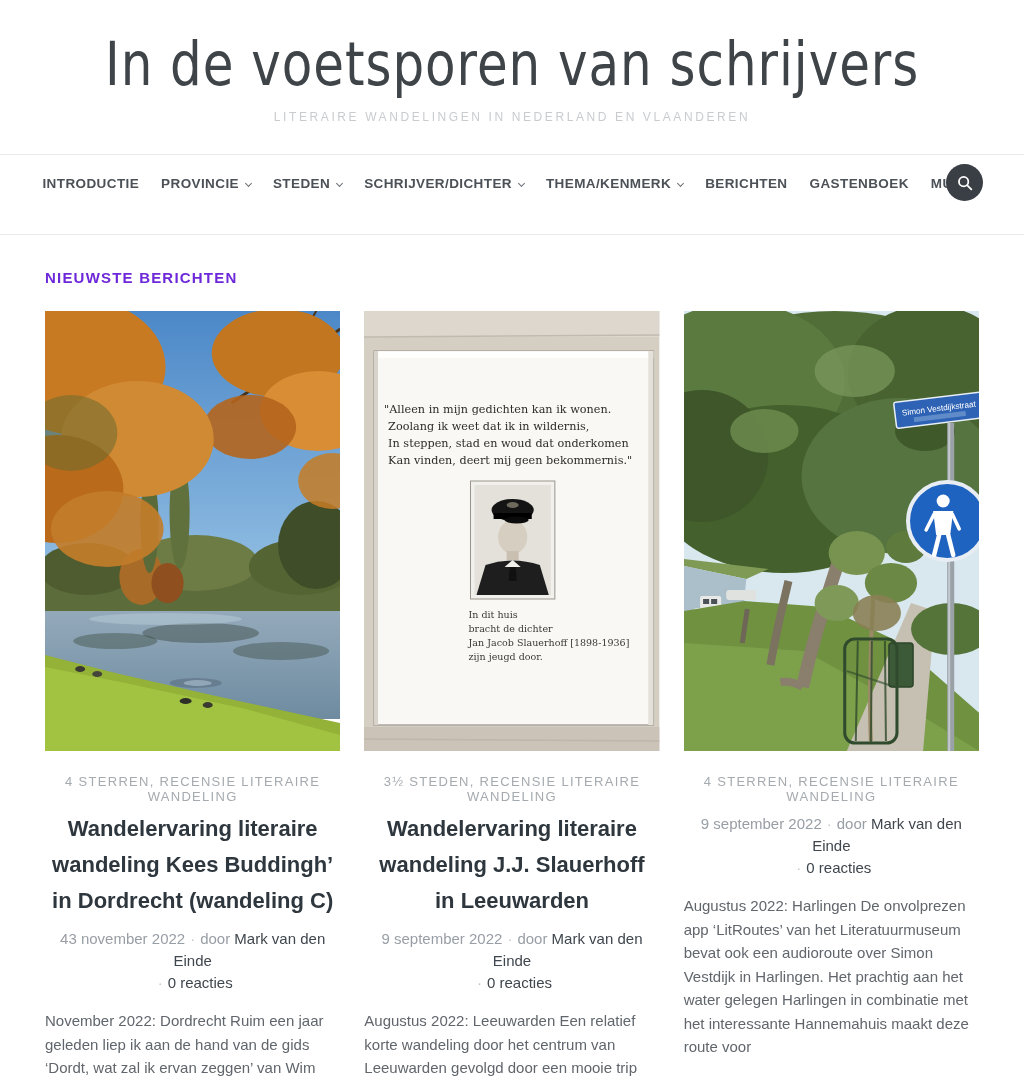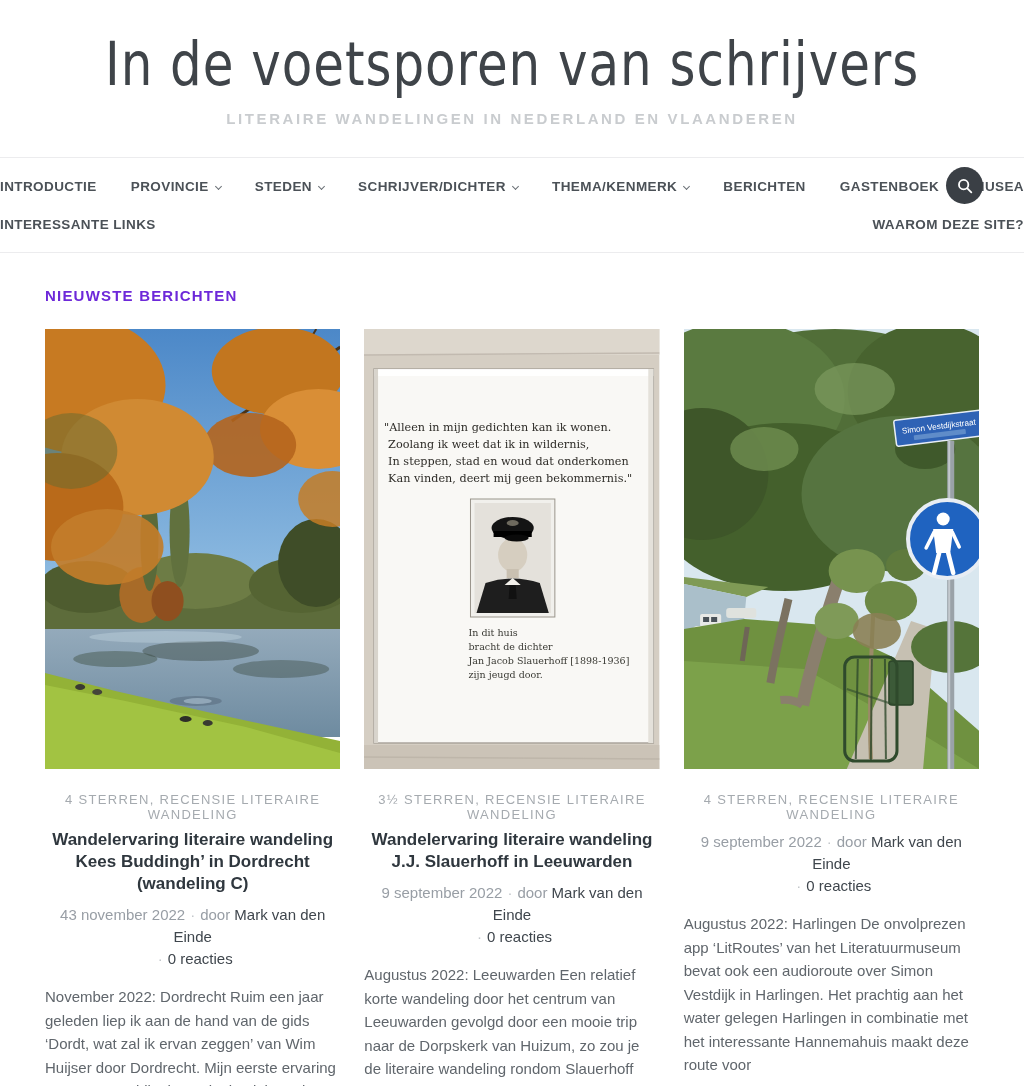--- a/index.html
+++ b/index.html
@@ -3,46 +3,46 @@
 <meta charset="utf-8">
 <style>
   * { margin:0; padding:0; box-sizing:border-box; }
   html,body { width:1024px; height:1086px; overflow:hidden; background:#fff;
     font-family:"Liberation Sans", sans-serif; }
   
   .site-header { text-align:center; padding-top:28px; padding-bottom:30px; }
   .site-title { display:inline-block; font-family:"DejaVu Sans", sans-serif;
     font-weight:400; font-size:52px; color:#3f4449; letter-spacing:1px;
     transform:scaleY(1.18) scaleX(.96); transform-origin:center; line-height:72px; cursor:pointer; }
-  .site-tagline { margin-top:10px; font-size:15px; font-weight:700;
+  .site-tagline { margin-top:10px; font-size:12px; font-weight:400;
     letter-spacing:2.6px; color:#c9cccf; }
   
   nav { border-top:1px solid #ececee; border-bottom:1px solid #ececee;
     padding:21px 0 20px; position:relative; }
-  .nav-row { display:flex; justify-content:space-between; align-items:center; gap:22px; }
+  .nav-row { display:flex; justify-content:center; align-items:center; gap:22px; }
   .nav-row.row1 { margin-bottom:23px; }
   .nav-item { font-size:13.5px; font-weight:700; letter-spacing:.4px;
     color:#4b5157; cursor:pointer; white-space:nowrap; }
   .chev { display:inline-block; width:5px; height:5px; border-right:1.6px solid #6a7076;
     border-bottom:1.6px solid #6a7076; transform:rotate(45deg); margin-left:7px;
     vertical-align:2.5px; }
   .search-btn { position:absolute; top:9px; right:41px; width:37px; height:37px;
     border-radius:50%; background:#3a3f45; display:flex; align-items:center;
     justify-content:center; cursor:pointer; z-index:5; }
   
   main { margin:0 45px; }
   .section-heading { margin-top:34px; font-size:15px;
     font-weight:700; letter-spacing:1.2px; color:#6d28d9; }
   .grid { display:grid; grid-template-columns:repeat(3,1fr); gap:24px; margin-top:25px; }
   article { text-align:center; }
   figure.post-image { width:100%; height:440px; overflow:hidden; cursor:pointer; }
   figure.post-image svg { display:block; width:100%; height:440px; }
   .post-cats { margin-top:23px; font-size:13px; letter-spacing:1.3px;
     color:#a5aaaf; cursor:pointer; }
-  .post-title { margin-top:7px; font-size:17px; line-height:22px; font-weight:700;
+  .post-title { margin-top:7px; font-size:22px; line-height:36px; font-weight:700;
     color:#2f373e; cursor:pointer; padding:0 4px; }
   .post-meta { margin-top:9px; font-size:15px; color:#989ea5; line-height:22px; }
   .post-meta .dark { color:#3f464d; cursor:pointer; }
   .post-meta .dot { color:#c2c6ca; margin:0 5px; }
   .post-excerpt { margin-top:15px; text-align:left; font-size:15px; line-height:23.5px;
     color:#60666c; }
 </style>
 </head>
 <body>
 
@@ -54,24 +54,20 @@
 <nav>
   <div class="nav-row row1">
     <span class="nav-item"><span>INTRODUCTIE</span></span>
     <span class="nav-item"><span>PROVINCIE</span><i class="chev"></i></span>
     <span class="nav-item"><span>STEDEN</span><i class="chev"></i></span>
     <span class="nav-item"><span>SCHRIJVER/DICHTER</span><i class="chev"></i></span>
     <span class="nav-item"><span>THEMA/KENMERK</span><i class="chev"></i></span>
     <span class="nav-item"><span>BERICHTEN</span></span>
     <span class="nav-item"><span>GASTENBOEK</span></span>
     <span class="nav-item"><span>MUSEA</span></span>
-  </div>
-  <div class="nav-row row2">
-    <span class="nav-item"><span>INTERESSANTE LINKS</span></span>
-    <span class="nav-item"><span>WAAROM DEZE SITE?</span></span>
   </div>
   <div class="search-btn">
     <svg width="18" height="18" viewBox="0 0 20 20">
       <circle cx="8.5" cy="8.5" r="5.2" fill="none" stroke="#ffffff" stroke-width="2"></circle>
       <line x1="12.6" y1="12.6" x2="17" y2="17" stroke="#ffffff" stroke-width="2" stroke-linecap="round"></line>
     </svg>
   </div>
 </nav>
 
 <main>
@@ -179,21 +175,21 @@
             </g>
             <g font-family="DejaVu Serif, serif" font-size="9.5" fill="#3a3a34">
               <text x="104" y="307">In dit huis</text>
               <text x="104" y="321">bracht de dichter</text>
               <text x="104" y="335">Jan Jacob Slauerhoff [1898-1936]</text>
               <text x="104" y="349">zijn jeugd door.</text>
             </g>
           </g>
         </svg>
       </figure>
-      <div class="post-cats">3½ STERREN, RECENSIE LITERAIRE WANDELING</div>
+      <div class="post-cats">3½ STEDEN, RECENSIE LITERAIRE WANDELING</div>
       <h3 class="post-title">Wandelervaring literaire wandeling J.J. Slauerhoff in Leeuwarden</h3>
       <div class="post-meta">
         <span>9 september 2022</span><span class="dot">·</span><span>door</span> <span class="dark">Mark van den Einde</span>
         <br><span class="dot">·</span><span class="dark">0 reacties</span>
       </div>
       <p class="post-excerpt">Augustus 2022: Leeuwarden Een relatief korte wandeling door het centrum van Leeuwarden gevolgd door een mooie trip naar de Dorpskerk van Huizum, zo zou je de literaire wandeling rondom Slauerhoff kunnen samenvatten. Het deel door Leeuwarden, bestaande uit negen</p>
     </article>
 
     <article>
       <figure class="post-image">

